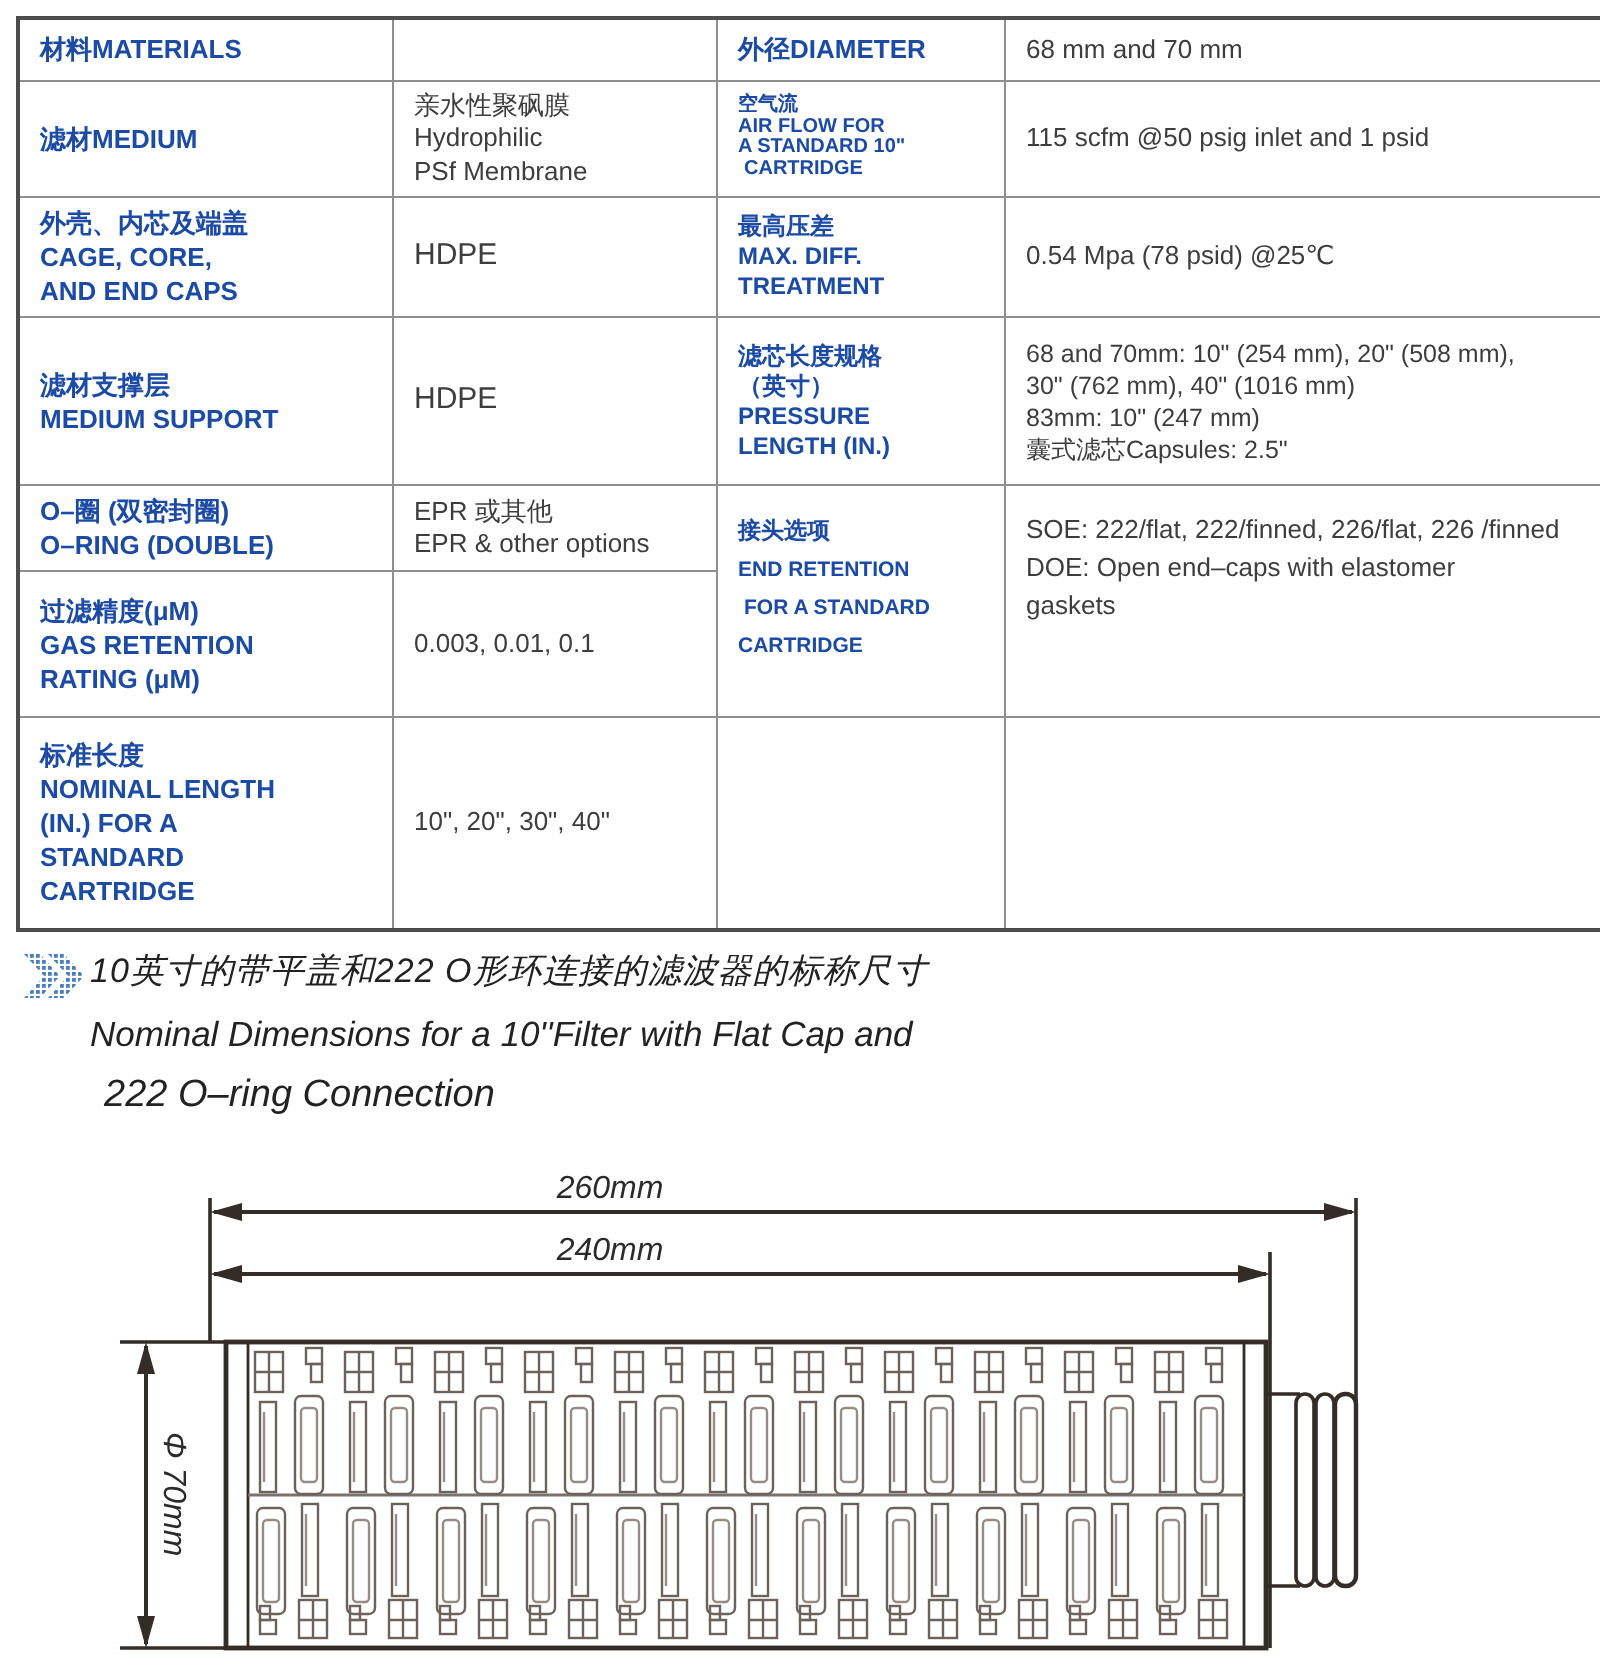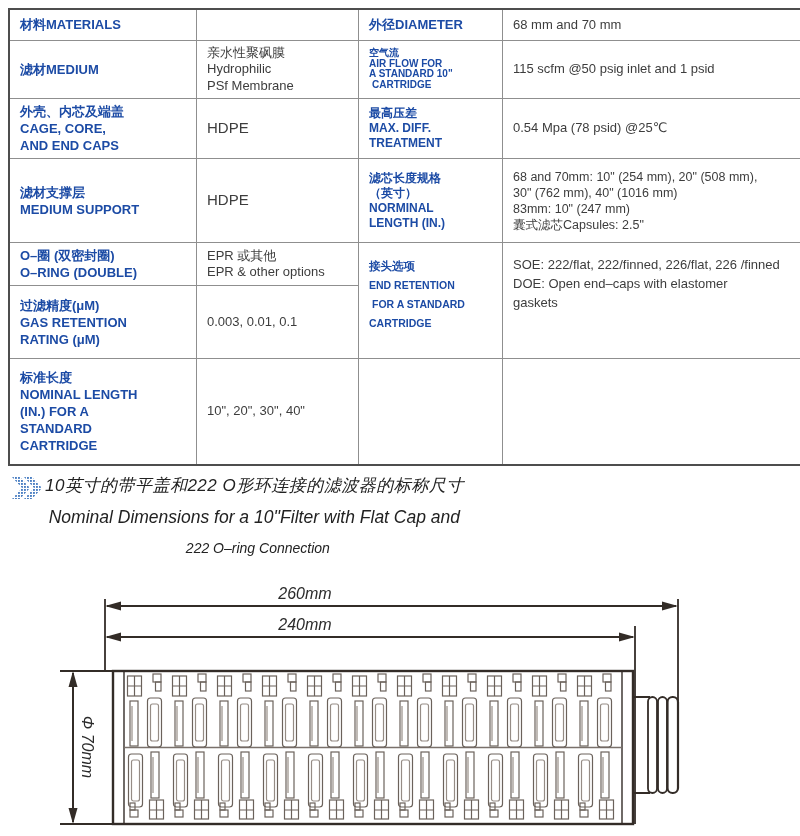--- a/index.html
+++ b/index.html
@@ -20,24 +20,24 @@
     overflow:hidden;
   }
   .spec-table{border:2px solid #4d4d4d;}
   .hdr{color:#1c4ba5;font-weight:bold;font-size:13px;line-height:17px;}
   .hdr-sm{color:#1c4ba5;font-weight:bold;font-size:10px;line-height:10.5px;}
   .hdr-md{color:#1c4ba5;font-weight:bold;font-size:12px;line-height:15px;margin-left:35px;}
   .hdr-sp{color:#1c4ba5;font-weight:bold;font-size:10.5px;line-height:19px;}
   .val{color:#3d3d3d;font-size:13px;line-height:16.5px;font-weight:normal;}
   .col1{width:170px;} .col2{width:145px;} .col3{width:127px;} .col4{width:334px;}
   
-  .section-head{position:absolute;left:45px;top:476px;color:#222;font-style:italic;text-align:center;}
+  .section-head{position:absolute;left:45px;top:476px;color:#222;font-style:italic;}
   .section-head .l1{font-size:17px;line-height:20px;margin-bottom:11px;letter-spacing:.5px;}
   .section-head .l2{font-size:17.5px;line-height:20px;margin-bottom:11px;}
-  .section-head .l3{font-size:14px;line-height:20px;padding-left:7px;}
+  .section-head .l3{font-size:19px;line-height:20px;padding-left:7px;}
   .head-icon{position:absolute;left:12px;top:477px;}
   
   .drawing{position:absolute;left:0;top:580px;}
   .dim-label{font-style:italic;font-size:16px;fill:#2b2b2b;font-family:"Liberation Sans","DejaVu Sans",sans-serif;}
 </style>
 </head>
 <body>
 
 <table class="spec-table">
   <tbody>
@@ -78,21 +78,21 @@
   </tr>
   <tr style="height:84px;">
     <td class="hdr">
       <div>滤材支撑层</div>
       <div>MEDIUM SUPPORT</div>
     </td>
     <td class="val" style="font-size:15px;">HDPE</td>
     <td class="hdr-md">
       <div>滤芯长度规格</div>
       <div>（英寸）</div>
-      <div>NORMINAL</div>
+      <div>PRESSURE</div>
       <div>LENGTH (IN.)</div>
     </td>
     <td class="val" style="font-size:12.5px;line-height:16px;">
       <div>68 and 70mm: 10" (254 mm), 20" (508 mm),</div>
       <div>30" (762 mm), 40" (1016 mm)</div>
       <div>83mm: 10" (247 mm)</div>
       <div>囊式滤芯Capsules: 2.5"</div>
     </td>
   </tr>
   <tr style="height:42px;">

